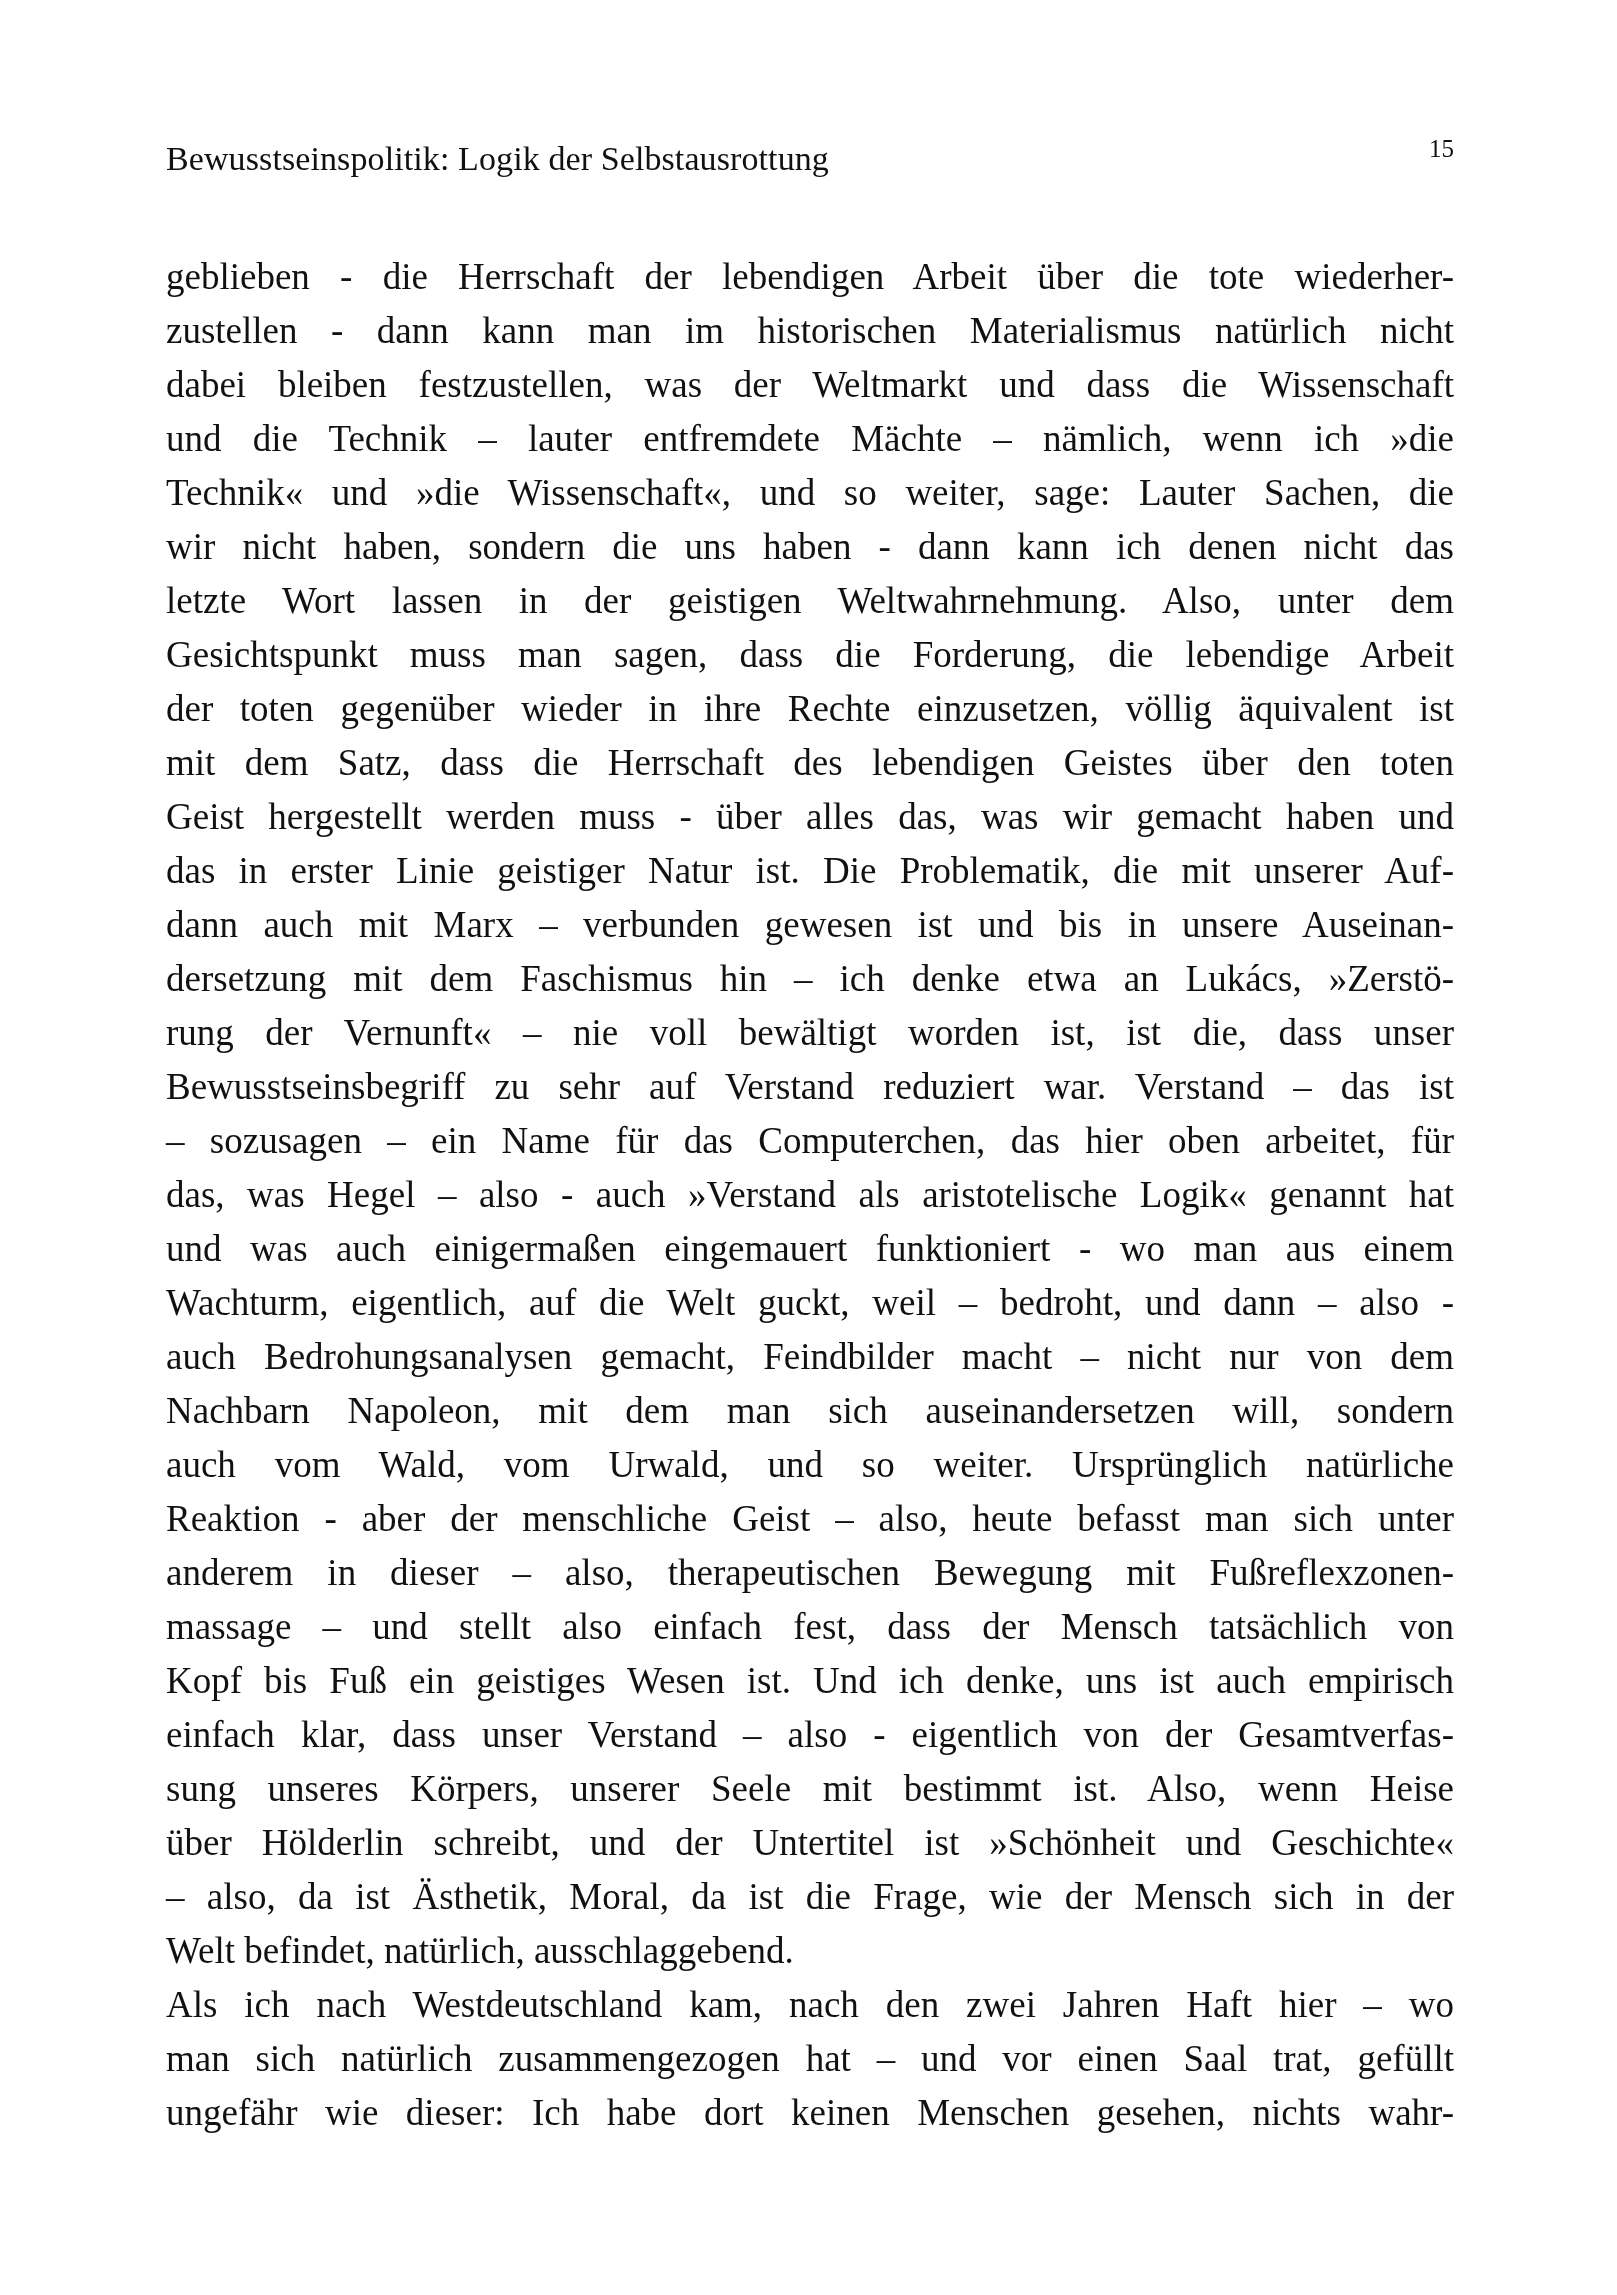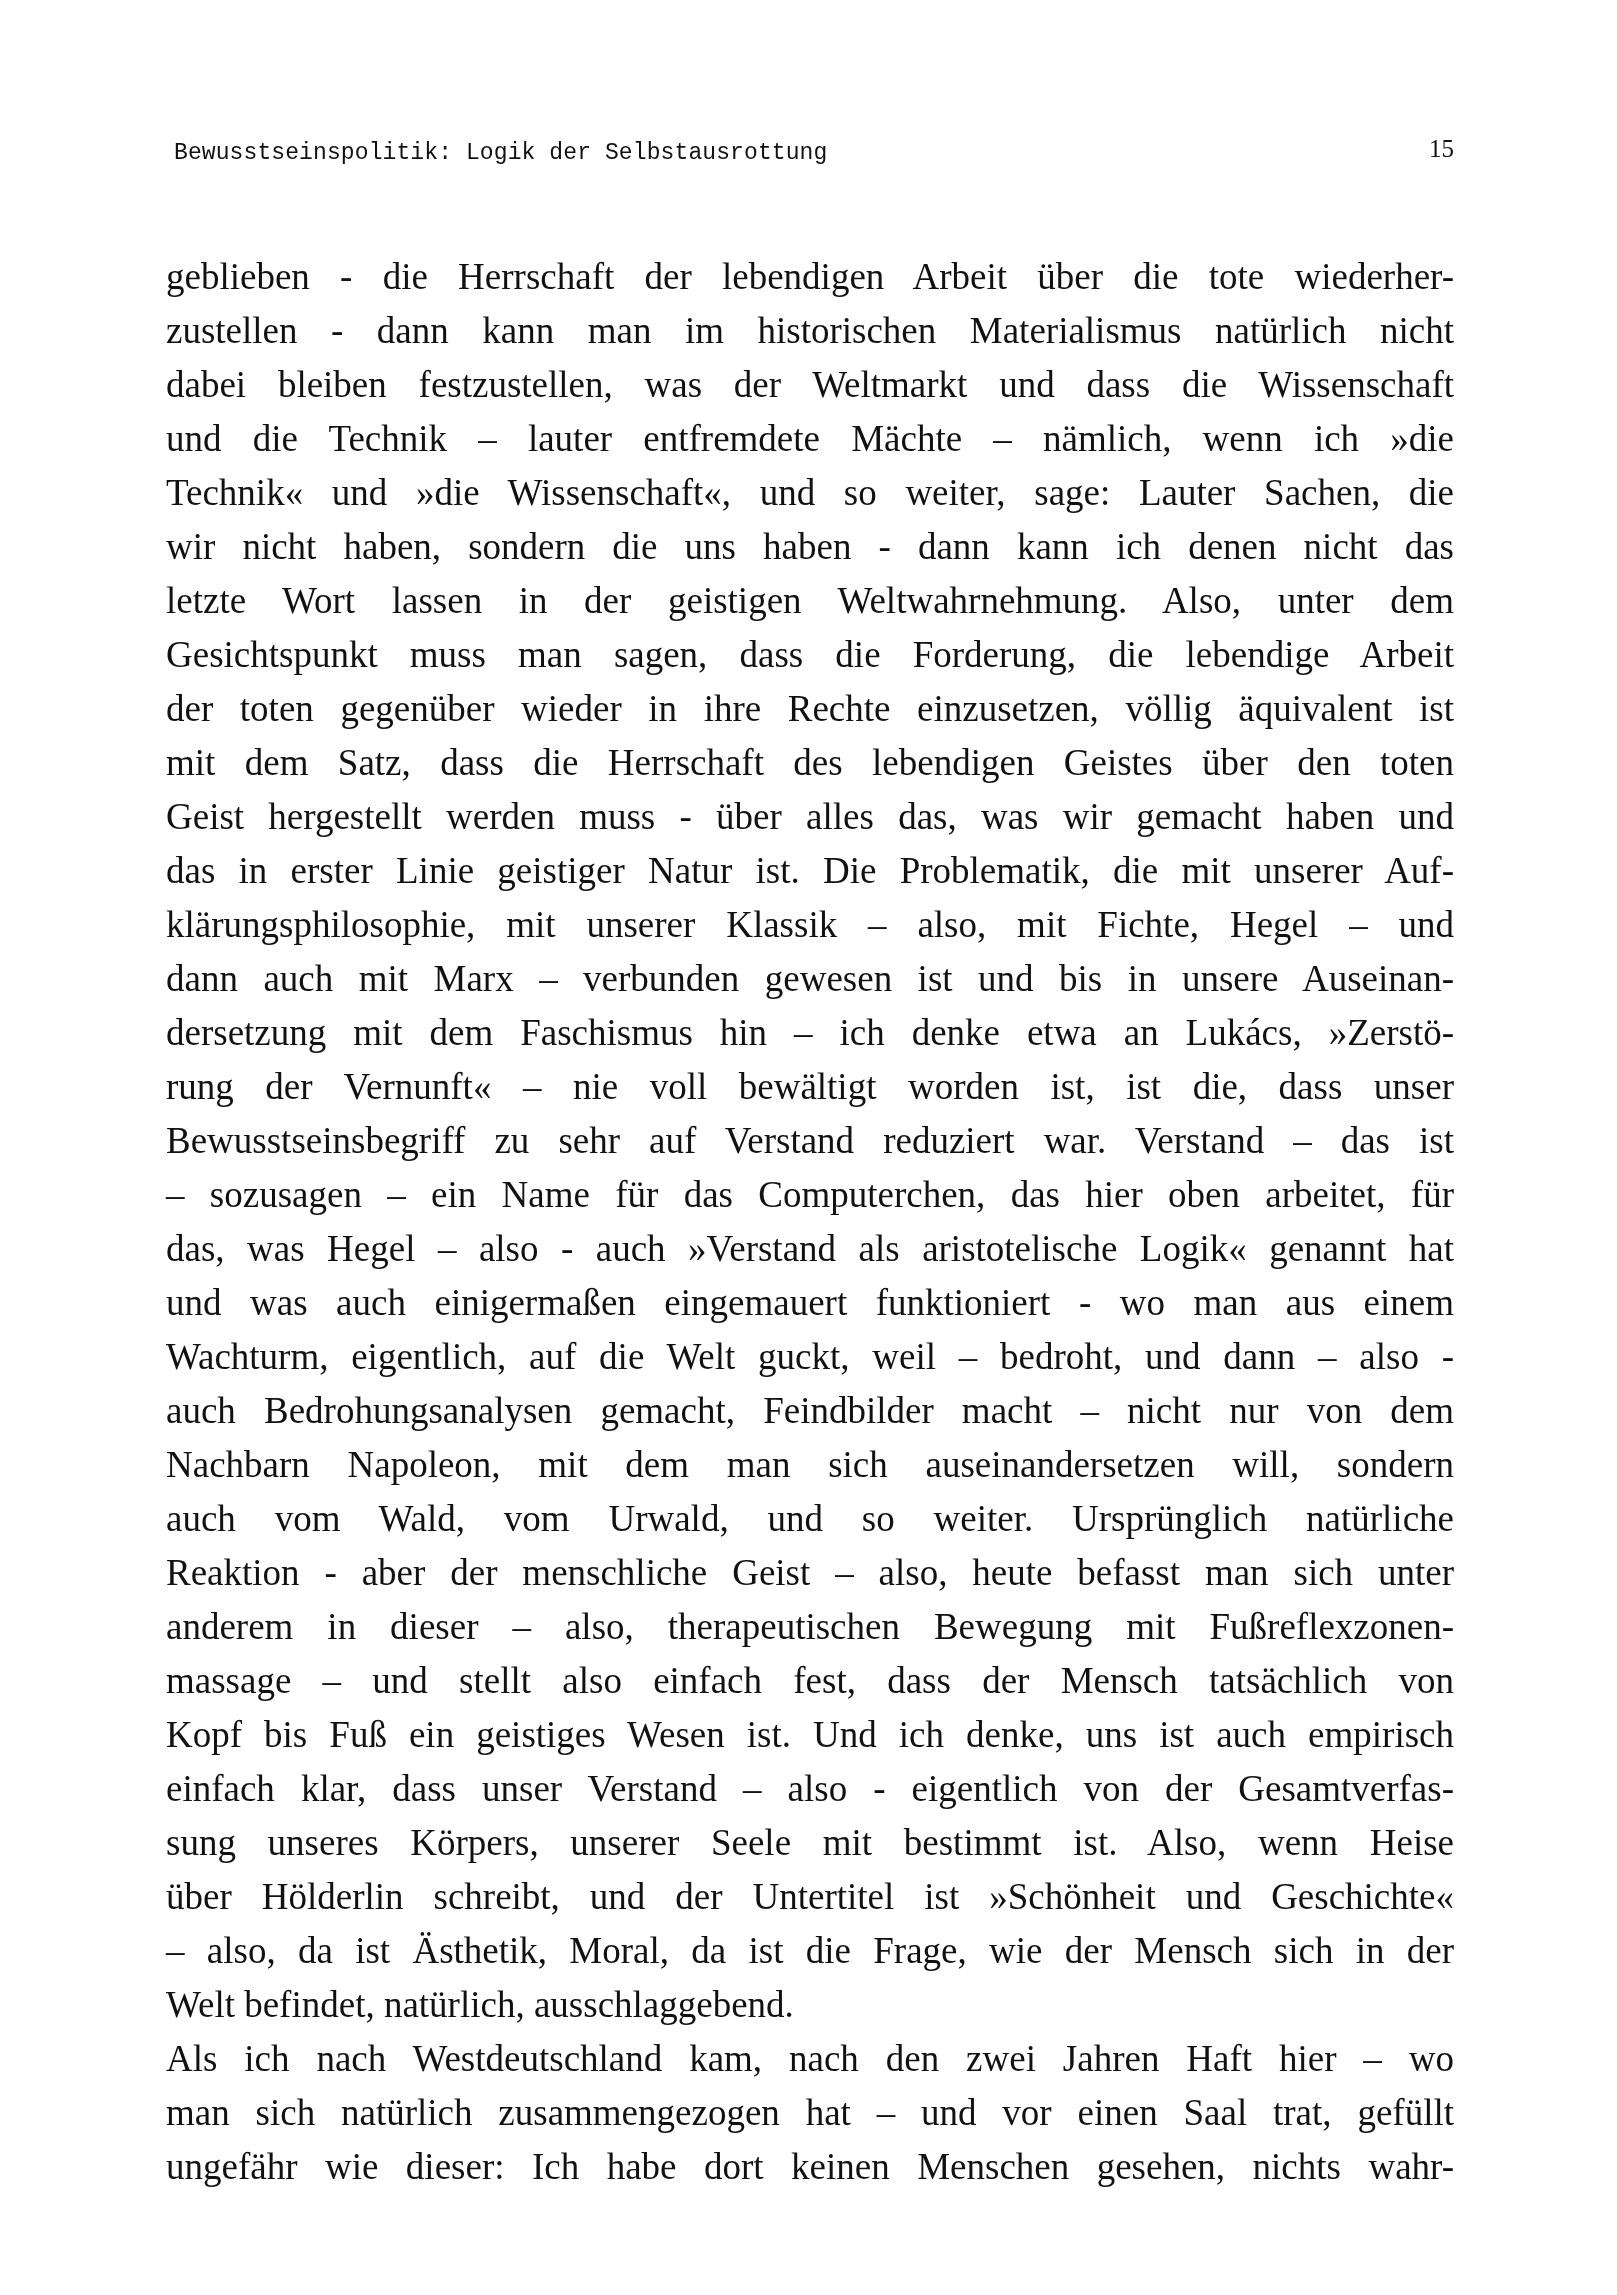--- a/index.html
+++ b/index.html
@@ -2,21 +2,21 @@
 <html style="font-size:7.4px"><head>
 <meta charset="utf-8">
 <style>
   html, body { margin: 0; padding: 0; background: #ffffff; }
   body { width: 1618px; height: 2295px; position: relative; overflow: hidden; color: #111111; }
   .page { position: absolute; left: 0; top: 0; width: 1618px; height: 2295px; background: #ffffff; }
   .running-head {
     position: absolute; left: 166px; top: 135px; width: 1288px; height: 37px;
     font-family: "Liberation Serif", "DejaVu Serif", serif;
   }
-  .running-title { position: absolute; left: 8px; top: 4.6px; font-size: 23px; letter-spacing: 0.1px; font-family: Liberation Mono, monospace; }
+  .running-title { position: absolute; left: 0; top: 4.6px; font-size: 34px; letter-spacing: 0.1px; }
   .page-number { position: absolute; right: 0; top: 0; font-size: 25px; }
   .body-text {
     position: absolute; left: 166px; top: 250px; width: 1288px;
     font-family: "Liberation Serif", "DejaVu Serif", serif;
     font-size: 37px; line-height: 54px;
   }
   .line {
     display: block; height: 54px; white-space: nowrap;
     text-align: justify; text-align-last: justify;
     overflow: visible;
@@ -39,21 +39,20 @@
       <span class="line"><span style="white-space: nowrap; word-spacing: 0px;">dabei bleiben festzustellen, was der Weltmarkt und dass die Wissenschaft</span></span>
       <span class="line"><span style="white-space: nowrap; word-spacing: 0px;">und die Technik – lauter entfremdete Mächte – nämlich, wenn ich »die</span></span>
       <span class="line"><span style="white-space: nowrap; word-spacing: 0px;">Technik« und »die Wissenschaft«, und so weiter, sage: Lauter Sachen, die</span></span>
       <span class="line"><span style="white-space: nowrap; word-spacing: 0px;">wir nicht haben, sondern die uns haben - dann kann ich denen nicht das</span></span>
       <span class="line"><span style="white-space: nowrap; word-spacing: 0px;">letzte Wort lassen in der geistigen Weltwahrnehmung. Also, unter dem</span></span>
       <span class="line"><span style="white-space: nowrap; word-spacing: 0px;">Gesichtspunkt muss man sagen, dass die Forderung, die lebendige Arbeit</span></span>
       <span class="line"><span style="white-space: nowrap; word-spacing: 0px;">der toten gegenüber wieder in ihre Rechte einzusetzen, völlig äquivalent ist</span></span>
       <span class="line"><span style="white-space: nowrap; word-spacing: 0px;">mit dem Satz, dass die Herrschaft des lebendigen Geistes über den toten</span></span>
       <span class="line"><span style="white-space: nowrap; word-spacing: 0px;">Geist hergestellt werden muss - über alles das, was wir gemacht haben und</span></span>
       <span class="line"><span style="white-space: nowrap; word-spacing: 0px;">das in erster Linie geistiger Natur ist. Die Problematik, die mit unserer Auf-</span></span>
-      <span class="line"><span style="white-space: nowrap; word-spacing: 0px;">klärungsphilosophie, mit unserer Klassik – also, mit Fichte, Hegel – und</span></span>
       <span class="line"><span style="white-space: nowrap; word-spacing: 0px;">dann auch mit Marx – verbunden gewesen ist und bis in unsere Auseinan-</span></span>
       <span class="line"><span style="white-space: nowrap; word-spacing: 0px;">dersetzung mit dem Faschismus hin – ich denke etwa an Lukács, »Zerstö-</span></span>
       <span class="line"><span style="white-space: nowrap; word-spacing: 0px;">rung der Vernunft« – nie voll bewältigt worden ist, ist die, dass unser</span></span>
       <span class="line"><span style="white-space: nowrap; word-spacing: 0px;">Bewusstseinsbegriff zu sehr auf Verstand reduziert war. Verstand – das ist</span></span>
       <span class="line"><span style="white-space: nowrap; word-spacing: 0px;">– sozusagen – ein Name für das Computerchen, das hier oben arbeitet, für</span></span>
       <span class="line"><span style="white-space: nowrap; word-spacing: 0px;">das, was Hegel – also - auch »Verstand als aristotelische Logik« genannt hat</span></span>
       <span class="line"><span style="white-space: nowrap; word-spacing: 0px;">und was auch einigermaßen eingemauert funktioniert - wo man aus einem</span></span>
       <span class="line"><span style="white-space: nowrap; word-spacing: 0px;">Wachturm, eigentlich, auf die Welt guckt, weil – bedroht, und dann – also -</span></span>
       <span class="line"><span style="white-space: nowrap; word-spacing: 0px;">auch Bedrohungsanalysen gemacht, Feindbilder macht – nicht nur von dem</span></span>
       <span class="line"><span style="white-space: nowrap; word-spacing: 0px;">Nachbarn Napoleon, mit dem man sich auseinandersetzen will, sondern</span></span>

